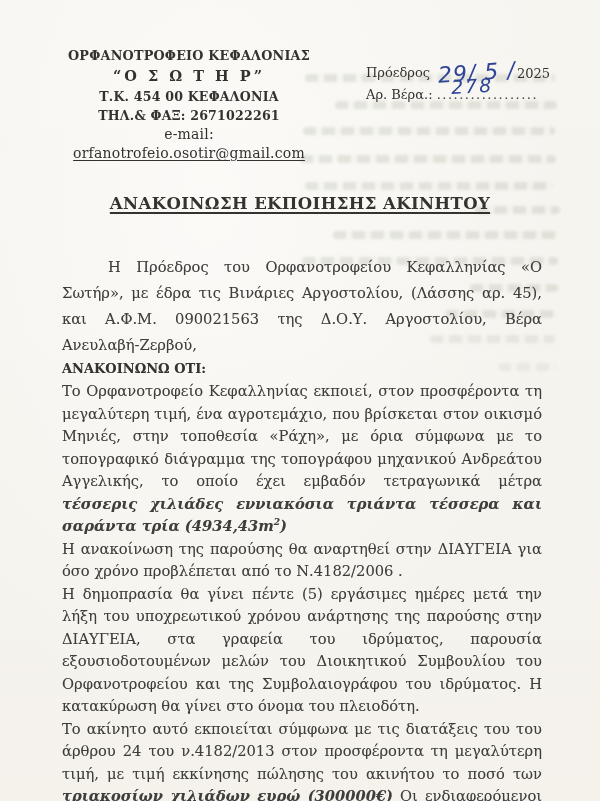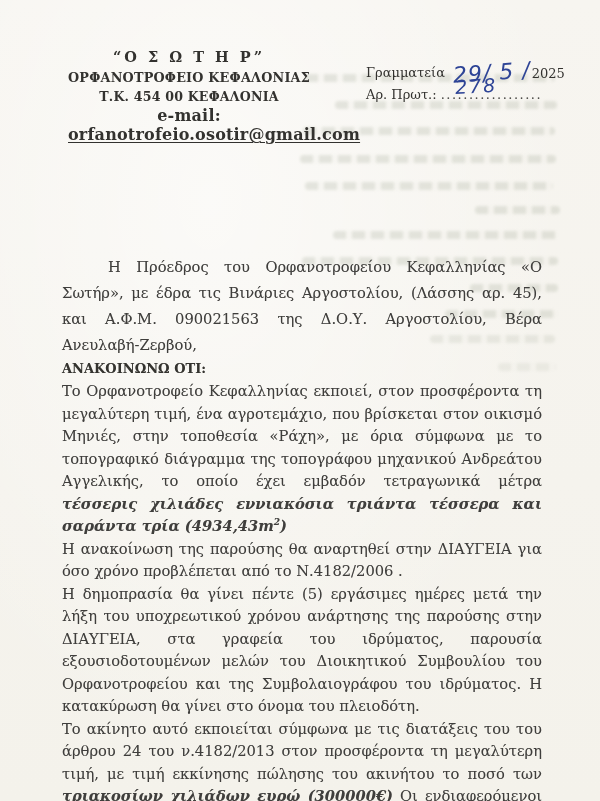--- a/index.html
+++ b/index.html
@@ -26,21 +26,21 @@
     filter:blur(1.6px);
     opacity:.55;
   }
   .letterhead-left{
     position:absolute;left:68px;top:46px;width:242px;
     text-align:center;color:#33322f;
   }
   .lh-line{font-size:12.6px;font-weight:bold;line-height:19px;letter-spacing:.2px;}
   .lh-org{font-size:12.8px;}
   .lh-title{font-size:14.5px;letter-spacing:3px;line-height:22px;}
-  .lh-email{font-weight:bold;font-size:16px;line-height:19px;}
+  .lh-email{font-weight:normal;font-size:14px;line-height:19px;}
   .lh-email .email-addr{text-decoration:underline;text-underline-offset:2px;}
   .ref-block{position:absolute;left:366px;top:50px;color:#33322f;}
   .date-line{display:flex;align-items:flex-end;height:30px;}
   .printed{font-size:13px;}
   .hand{
     font-family:"DejaVu Sans", sans-serif;
     font-style:italic;
     color:#2e4496;
   }
   .hand-date{
@@ -92,37 +92,41 @@
   <div class="ghost" style="left:305px;top:182px;width:248px"></div>
   <div class="ghost" style="left:475px;top:206px;width:85px"></div>
   <div class="ghost" style="left:333px;top:231px;width:224px"></div>
   <div class="ghost" style="left:302px;top:257px;width:256px"></div>
   <div class="ghost" style="left:470px;top:284px;width:88px"></div>
   <div class="ghost" style="left:445px;top:310px;width:112px"></div>
   <div class="ghost" style="left:430px;top:335px;width:125px;opacity:.4"></div>
   <div class="ghost" style="left:498px;top:363px;width:58px;opacity:.3"></div>
 
   <div class="letterhead-left">
+    <div class="lh-line lh-org">ΟΡΦΑΝΟΤΡΟΦΕΙΟ ΚΕΦΑΛΟΝΙΑΣ</div>
     <div class="lh-line lh-title">“Ο Σ Ω Τ Η Ρ”</div>
-    <div class="lh-line lh-org">ΟΡΦΑΝΟΤΡΟΦΕΙΟ ΚΕΦΑΛΟΝΙΑΣ</div>
     <div class="lh-line">Τ.Κ. 454 00 ΚΕΦΑΛΟΝΙΑ</div>
+    <div class="lh-line">ΤΗΛ.&amp; ΦΑΞ: 2671022261</div>
     <div class="lh-line lh-email"><span>e-mail: </span><span class="email-addr">orfanotrofeio.osotir@gmail.com</span></div>
   </div>
 
   <div class="ref-block">
     <div class="date-line">
-      <span class="printed">Γραμματεία</span>
+      <span class="printed">Πρόεδρος</span>
       <span class="hand hand-date">29/ 5 /</span>
       <span class="printed year">2025</span>
     </div>
     <div class="proto-line">
-      <span class="printed">Αρ. Πρωτ.: </span><span class="dots-wrap"><span class="dots">..................</span><span class="hand hand-proto">278</span></span>
+      <span class="printed">Αρ. Βέρα.: </span><span class="dots-wrap"><span class="dots">..................</span><span class="hand hand-proto">278</span></span>
     </div>
   </div>
 
+  <div class="doc-title-row">
+    <span class="doc-title">ΑΝΑΚΟΙΝΩΣΗ ΕΚΠΟΙΗΣΗΣ ΑΚΙΝΗΤΟΥ</span>
+  </div>
 
   <div class="body-col">
     <p class="p-intro">Η Πρόεδρος του Ορφανοτροφείου Κεφαλληνίας «Ο Σωτήρ», με έδρα τις Βινάριες Αργοστολίου, (Λάσσης αρ. 45), και Α.Φ.Μ. 090021563 της Δ.Ο.Υ. Αργοστολίου, Βέρα Ανευλαβή-Ζερβού,</p>
     <p class="announce">ΑΝΑΚΟΙΝΩΝΩ ΟΤΙ:</p>
     <p class="p-body"><span>Το Ορφανοτροφείο Κεφαλληνίας εκποιεί, στον προσφέροντα τη μεγαλύτερη τιμή, ένα αγροτεμάχιο, που βρίσκεται στον οικισμό Μηνιές, στην τοποθεσία «Ράχη»,  με όρια σύμφωνα με το τοπογραφικό διάγραμμα της τοπογράφου μηχανικού Ανδρεάτου Αγγελικής, το οποίο έχει εμβαδόν τετραγωνικά μέτρα </span><span class="bi"><span>τέσσερις χιλιάδες εννιακόσια τριάντα τέσσερα και σαράντα τρία (4934,43m</span><sup>2</sup><span>)</span></span></p>
     <p class="p-body">Η ανακοίνωση της παρούσης  θα αναρτηθεί στην ΔΙΑΥΓΕΙΑ για όσο χρόνο προβλέπεται από το Ν.4182/2006 .</p>
     <p class="p-body">Η δημοπρασία θα γίνει πέντε (5) εργάσιμες ημέρες μετά την λήξη του υποχρεωτικού χρόνου ανάρτησης της παρούσης στην ΔΙΑΥΓΕΙΑ, στα γραφεία του ιδρύματος, παρουσία εξουσιοδοτουμένων μελών του Διοικητικού Συμβουλίου του Ορφανοτροφείου και της Συμβολαιογράφου του ιδρύματος.  Η κατακύρωση θα γίνει στο όνομα του  πλειοδότη.</p>
     <p class="p-body p-last"><span>Το ακίνητο αυτό εκποιείται σύμφωνα με τις διατάξεις του του άρθρου 24 του ν.4182/2013 στον προσφέροντα τη μεγαλύτερη τιμή, με τιμή εκκίνησης πώλησης του ακινήτου το ποσό των </span><span class="bi">τριακοσίων χιλιάδων ευρώ (300000€)</span><span> Οι ενδιαφερόμενοι μπορούν να υποβάλουν γραπτές προσφορές στη Γραμματεία του Ορφανοτροφείου  έως και</span></p>
   </div>
 

